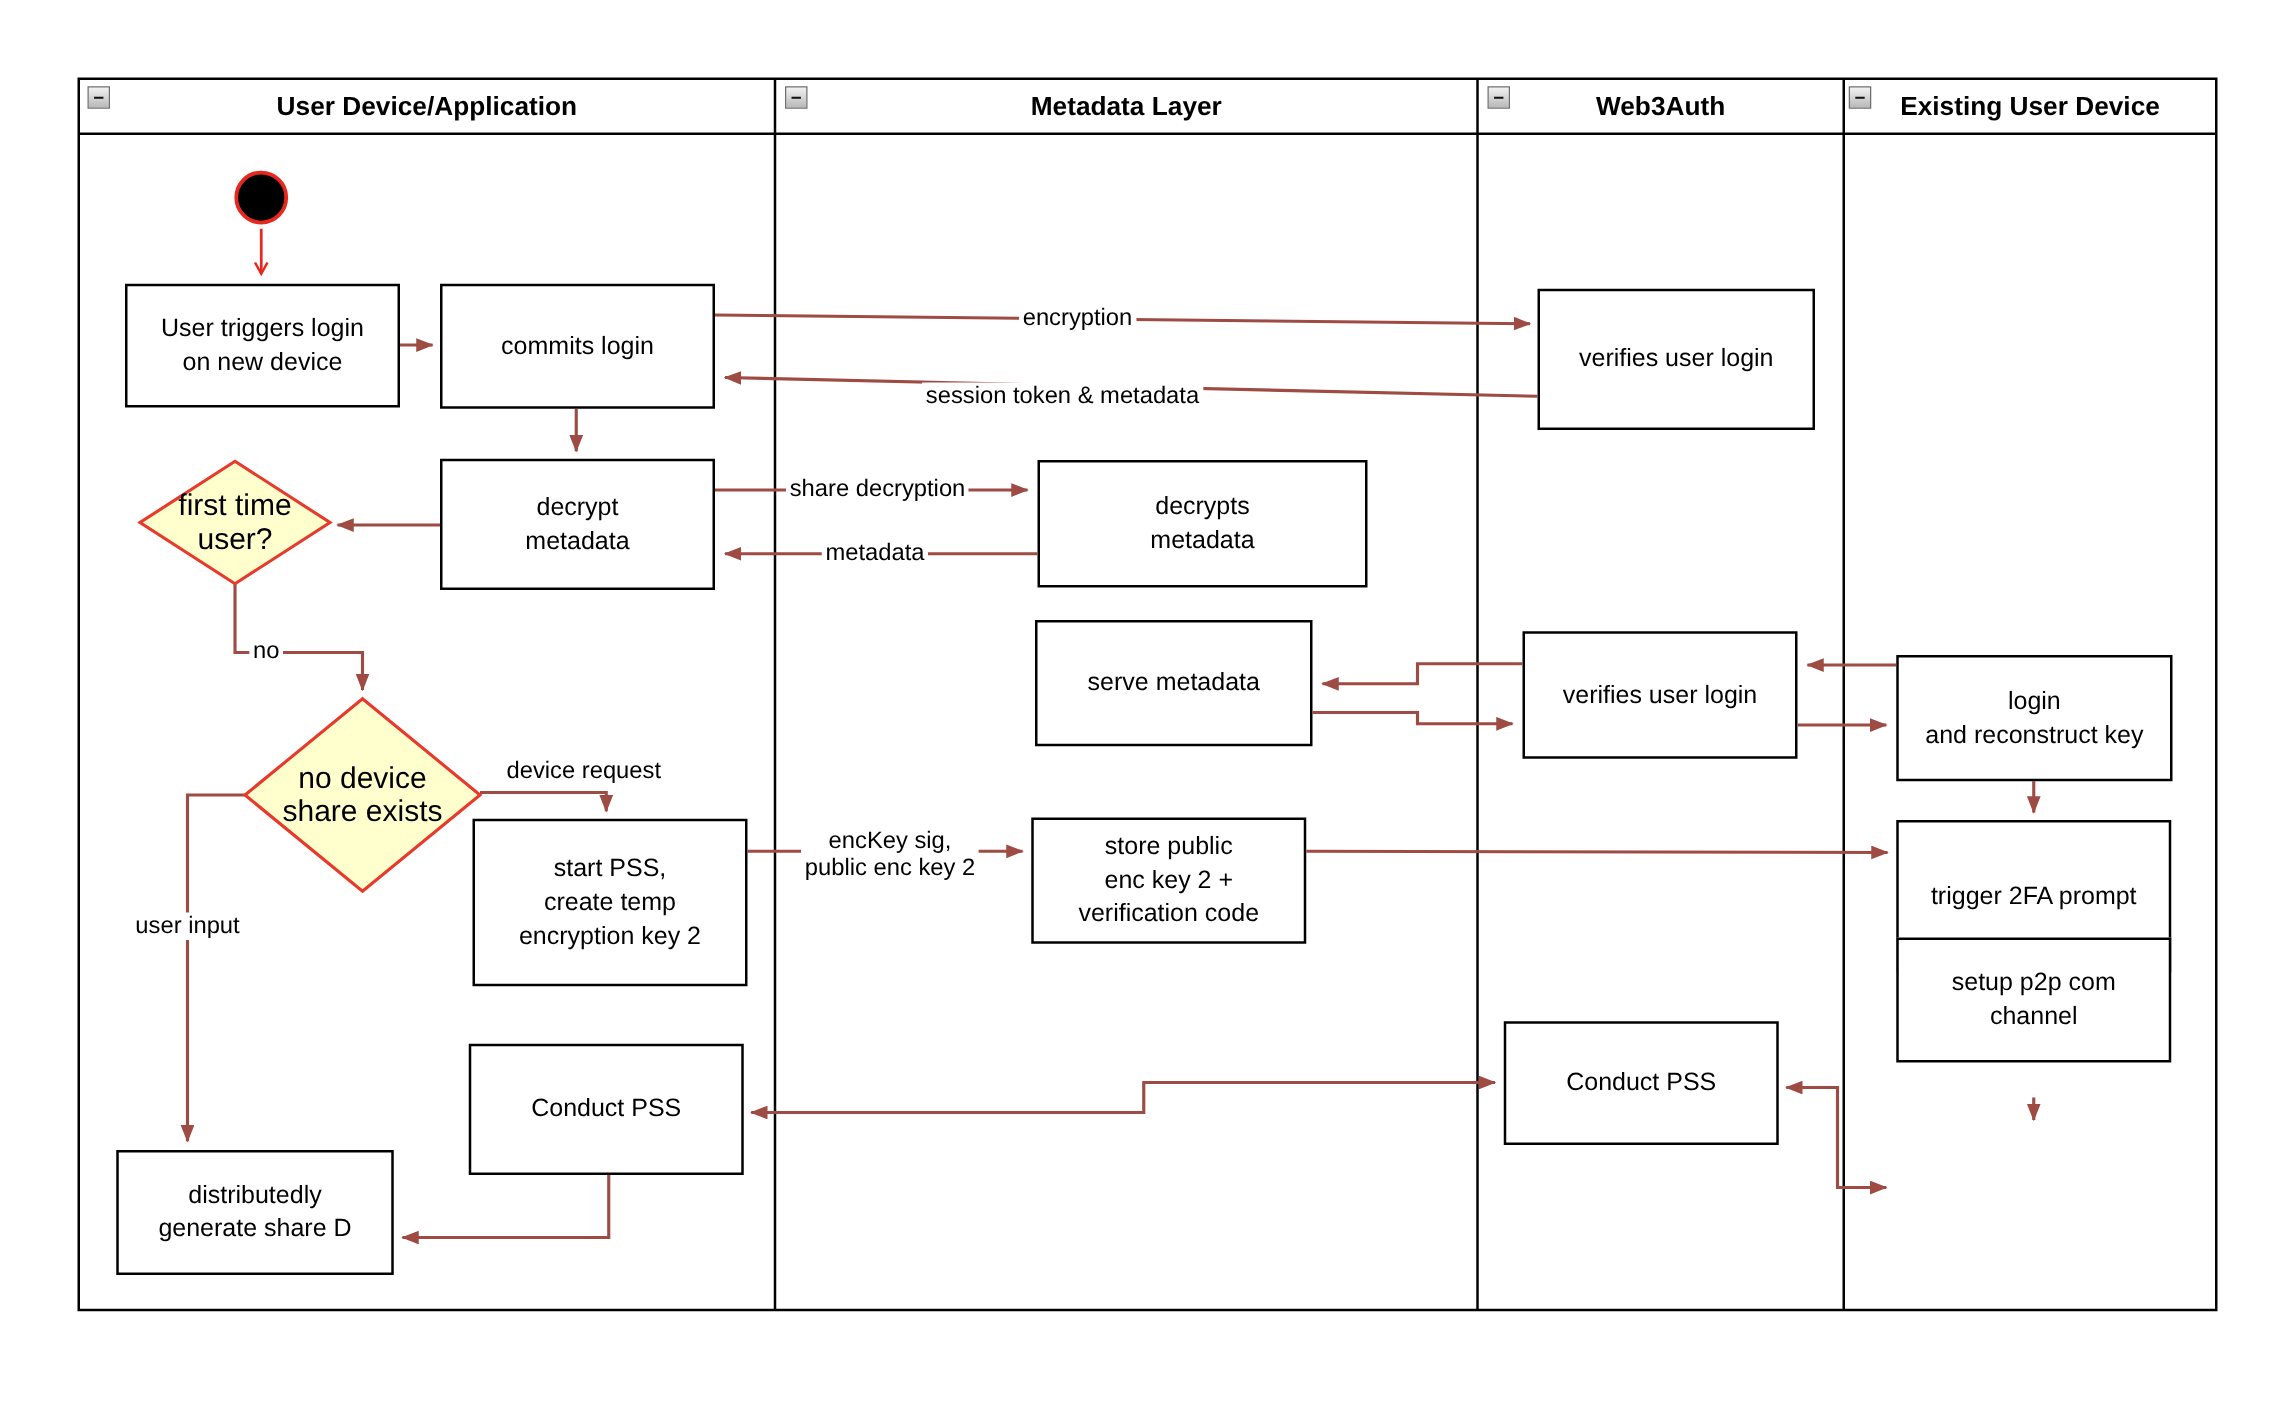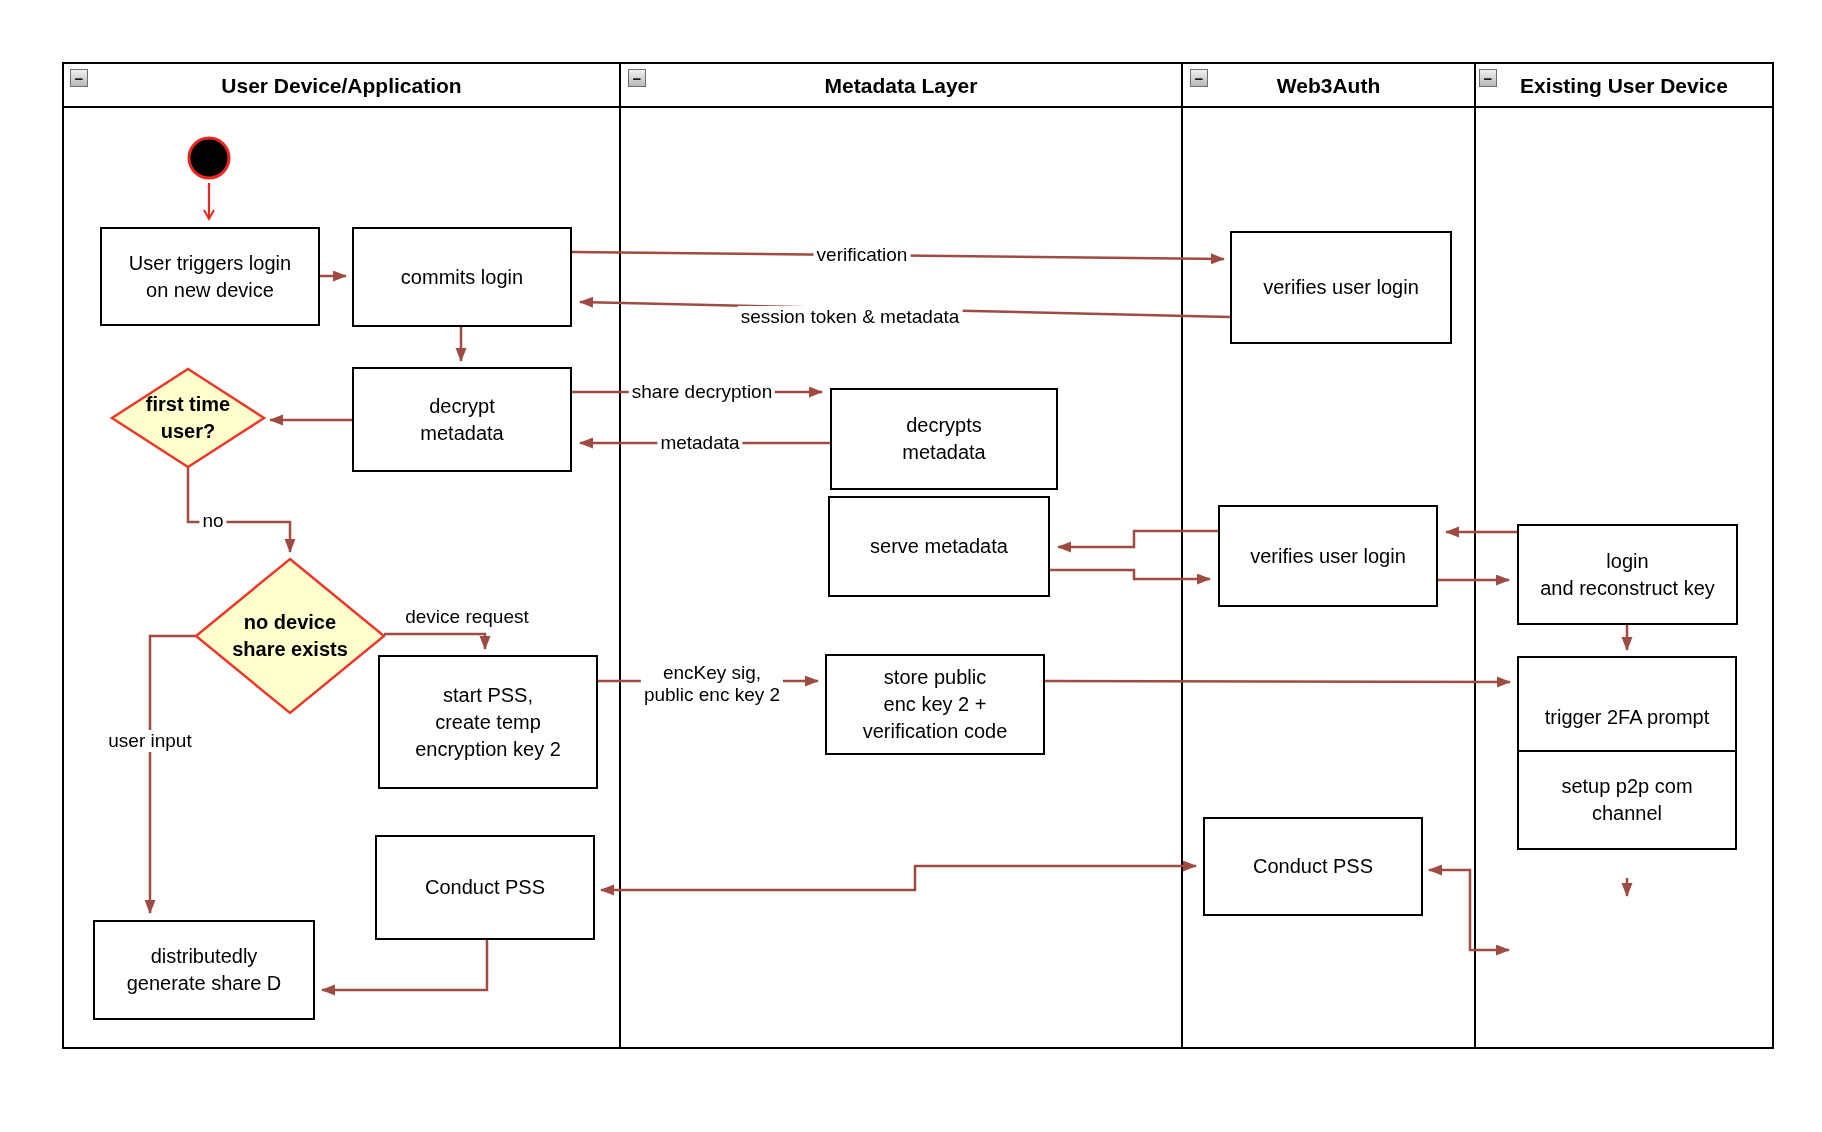--- a/index.html
+++ b/index.html
@@ -14,22 +14,22 @@
           font-family:"Liberation Sans","DejaVu Sans",sans-serif;overflow:hidden;}
   svg{position:absolute;left:0;top:0;}
   .edge{stroke:var(--arrow);stroke-width:2.5;fill:none;}
   .edge-start-node{stroke:var(--start);stroke-width:2.2;fill:none;}
   .lane-line{stroke:#000;stroke-width:2;fill:none;}
   .diamond{fill:var(--diamond-fill);stroke:var(--diamond-border);stroke-width:2.5;}
   .node{position:absolute;background:#fff;border:2px solid var(--box-border);
         display:flex;align-items:center;justify-content:center;text-align:center;
         font-size:20px;line-height:27px;color:#000;white-space:pre-line;box-sizing:border-box;}
   .diamond-label{position:absolute;display:flex;align-items:center;justify-content:center;
-        text-align:center;font-size:20px;line-height:27px;color:#000;white-space:pre-line;
-        transform:translate(-50%,-50%);pointer-events:none;font-weight:bold;}
+        text-align:center;font-size:24px;line-height:27px;color:#000;white-space:pre-line;
+        transform:translate(-50%,-50%);pointer-events:none;}
   .lane-header{position:absolute;top:66px;height:40px;display:flex;align-items:center;
         justify-content:center;font-weight:bold;font-size:21px;color:#000;}
   .edge-label{position:absolute;transform:translate(-50%,-50%);background:#fff;
         padding:0 3px;font-size:19px;line-height:22px;color:#000;text-align:center;
         white-space:pre-line;}
   .collapse-btn{position:absolute;width:18px;height:18px;border:1px solid #6e6e6e;
         background:linear-gradient(#f2f2f2,#b8b8b8);display:flex;align-items:center;
         justify-content:center;font-size:15px;line-height:15px;color:#111;
         box-sizing:border-box;font-weight:bold;}
 </style>
@@ -107,21 +107,21 @@
   <div class="collapse-btn" style="left:70px;top:69px;">−</div>
   <div class="collapse-btn" style="left:628px;top:69px;">−</div>
   <div class="collapse-btn" style="left:1190px;top:69px;">−</div>
   <div class="collapse-btn" style="left:1479px;top:69px;">−</div>
 
   <div class="node" style="left:100px;top:227px;width:220px;height:99px;">User triggers login
 on new device</div>
   <div class="node" style="left:352px;top:227px;width:220px;height:100px;">commits login</div>
   <div class="node" style="left:352px;top:367px;width:220px;height:105px;">decrypt
 metadata</div>
-  <div class="node" style="left:830px;top:388px;width:228px;height:102px;">decrypts
+  <div class="node" style="left:830px;top:368px;width:264px;height:102px;">decrypts
 metadata</div>
   <div class="node" style="left:828px;top:496px;width:222px;height:101px;">serve metadata</div>
   <div class="node" style="left:825px;top:654px;width:220px;height:101px;">store public
 enc key 2 +
 verification code</div>
   <div class="node" style="left:378px;top:655px;width:220px;height:134px;">start PSS,
 create temp
 encryption key 2</div>
   <div class="node" style="left:375px;top:835px;width:220px;height:105px;">Conduct PSS</div>
   <div class="node" style="left:93px;top:920px;width:222px;height:100px;">distributedly
@@ -133,21 +133,21 @@
 and reconstruct key</div>
   <div class="node" style="left:1517px;top:656px;width:220px;height:122px;">trigger 2FA prompt</div>
   <div class="node" style="left:1517px;top:750px;width:220px;height:100px;">setup p2p com
 channel</div>
 
   <div class="diamond-label" style="left:188px;top:418px;width:140px;">first time
 user?</div>
   <div class="diamond-label" style="left:290px;top:636px;width:170px;">no device
 share exists</div>
 
-  <div class="edge-label" style="left:862px;top:255px;">verification</div>
+  <div class="edge-label" style="left:862px;top:255px;">encryption</div>
   <div class="edge-label" style="left:850px;top:317px;">session token &amp; metadata</div>
   <div class="edge-label" style="left:702px;top:392px;">share decryption</div>
   <div class="edge-label" style="left:700px;top:443px;">metadata</div>
   <div class="edge-label" style="left:213px;top:521px;">no</div>
   <div class="edge-label" style="left:467px;top:617px;">device request</div>
   <div class="edge-label" style="left:150px;top:741px;">user input</div>
   <div class="edge-label" style="left:712px;top:684px;">encKey sig,
 public enc key 2</div>
 
 </div>

